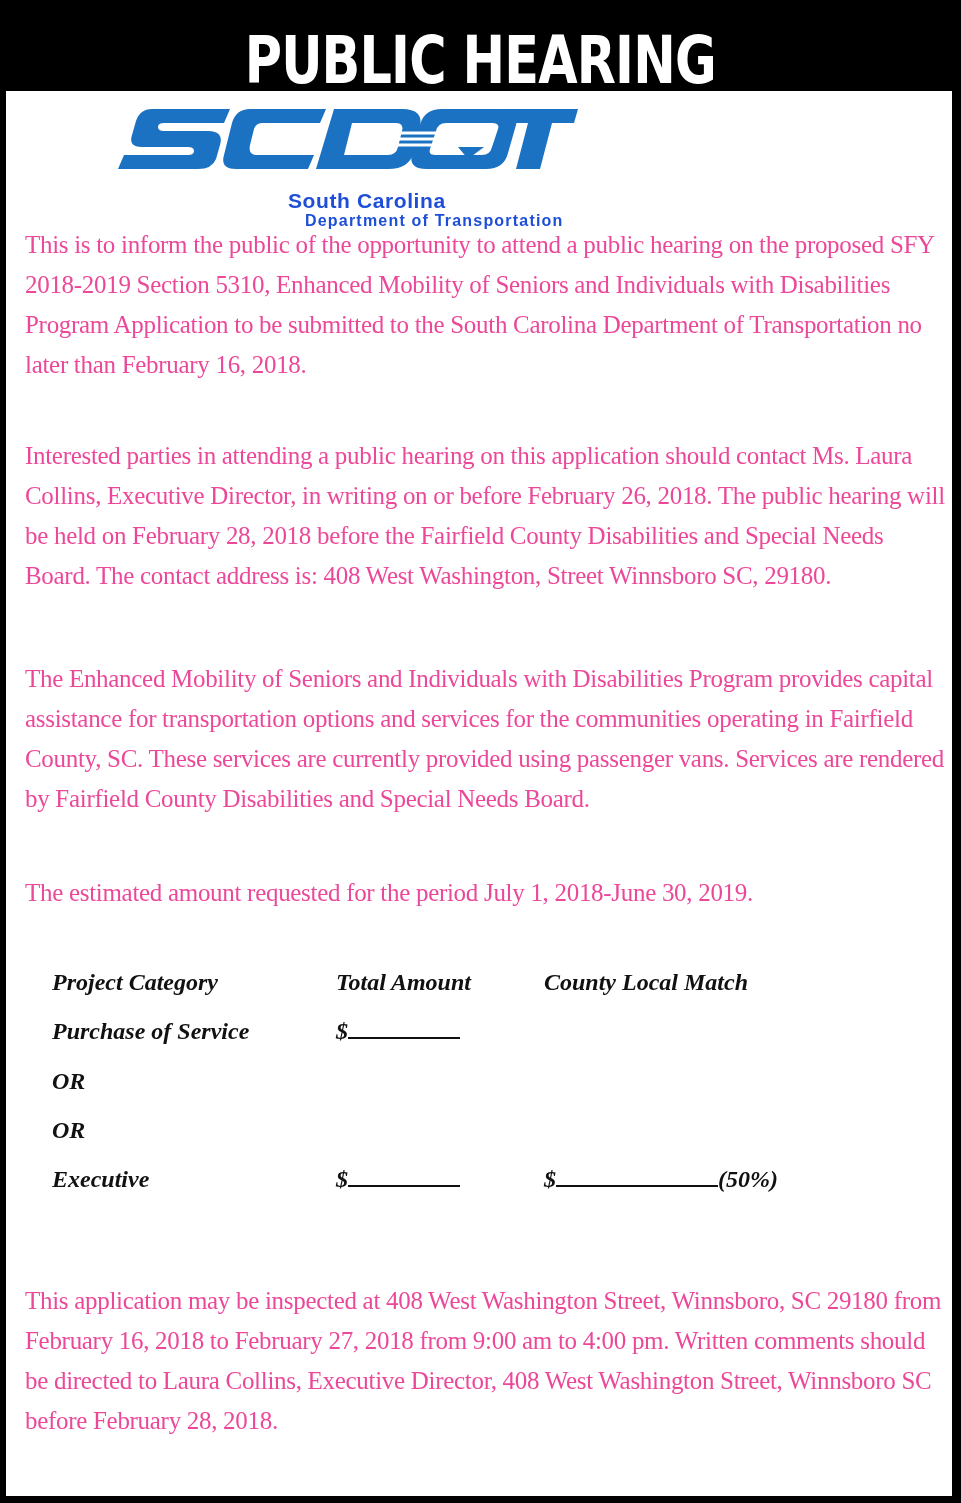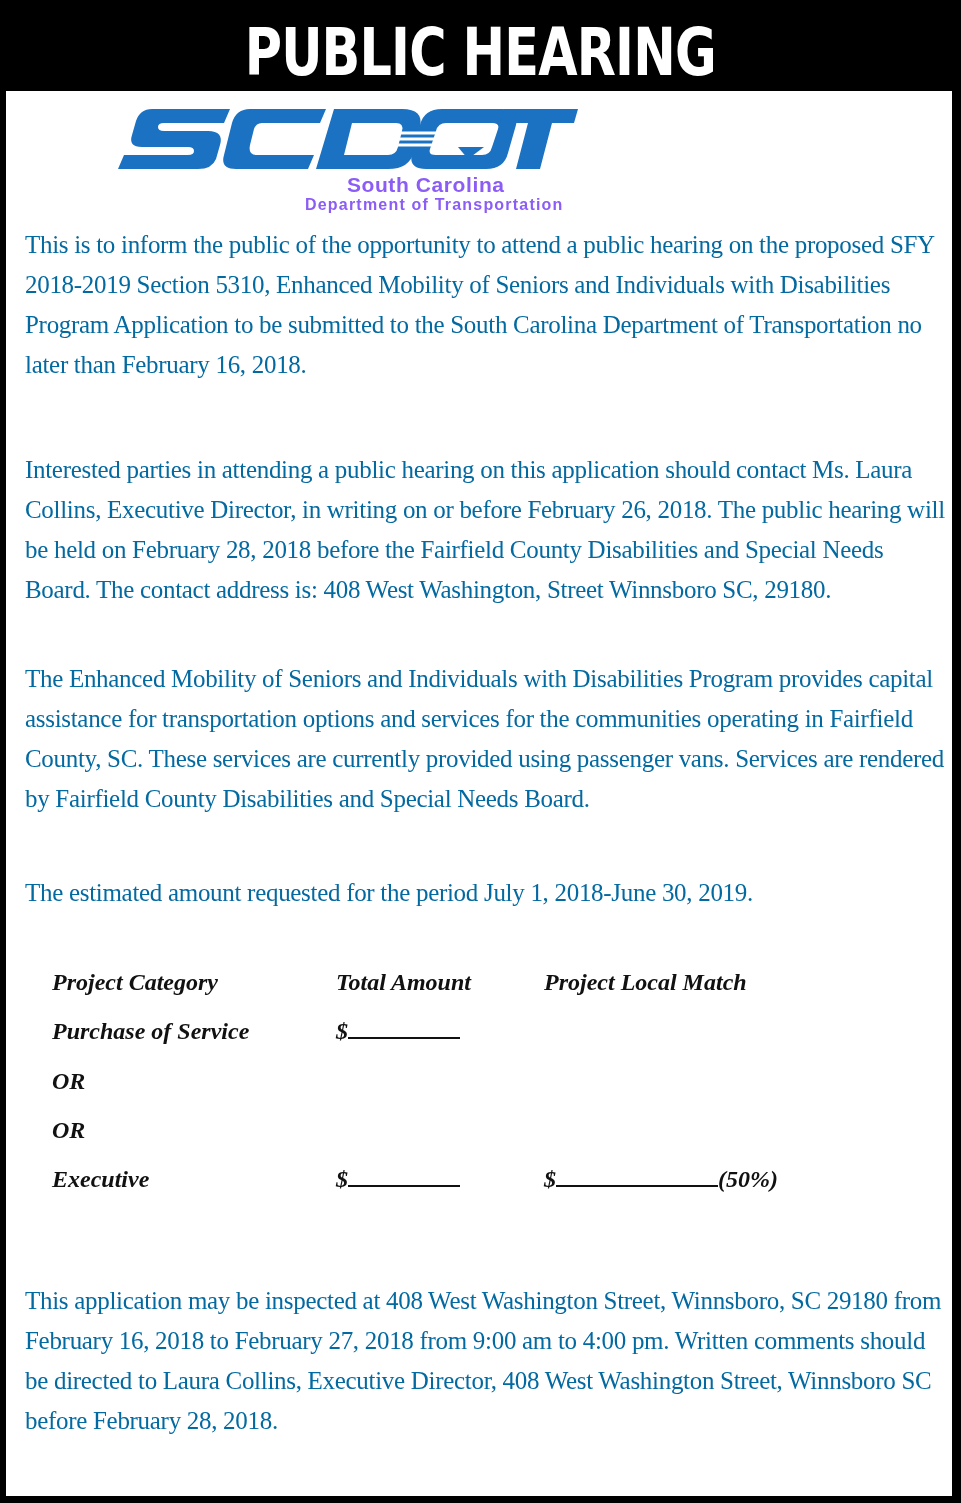--- a/index.html
+++ b/index.html
@@ -2,52 +2,52 @@
 <html><head>
   <meta charset="utf-8">
   <style>
     html, body { margin: 0; padding: 0; background: #ffffff; }
     body { width: 961px; height: 1503px; position: relative; overflow: hidden; }
     .frame {
       position: absolute; left: 0; top: 0; width: 961px; height: 1503px;
       background: #000; box-sizing: border-box;
     }
     .banner {
-      position: absolute; left: 0; top: 8px; width: 961px; height: 90px;
+      position: absolute; left: 0; top: 16px; width: 961px; height: 90px;
       display: flex; align-items: center; justify-content: center;
     }
     .banner-title {
       color: #fff; font-family: "DejaVu Sans", sans-serif; font-weight: bold;
       font-size: 62px; letter-spacing: -1px; transform: scaleX(0.82) scaleY(1.05);
       transform-origin: center; white-space: nowrap; line-height: 1;
     }
     .panel {
       position: absolute; left: 6px; top: 91px; width: 946px; height: 1405px;
       background: #fff;
     }
     .logo {
       position: absolute; left: 106px; top: 12px; width: 770px; height: 120px;
     }
     .logo-mark { position: absolute; left: 0; top: 0; }
     .logo-sub {
-      position: absolute; left: 176px; top: 72px;
+      position: absolute; left: 176px; top: 88px;
       font-family: "Liberation Sans", sans-serif; font-weight: bold;
-      color: #8b5cf6; font-size: 21px; line-height: 20px; letter-spacing: 0.6px; text-align: center;
+      color: #1d4ed8; font-size: 21px; line-height: 20px; letter-spacing: 0.6px;
     }
     .logo-sub div { white-space: nowrap; }
     .logo-sub .l2 { font-size: 16px; letter-spacing: 1.2px; margin-left: 17px; }
 
     .body-text {
       position: absolute; left: 19px; width: 925px;
       font-family: "Liberation Serif", serif; font-size: 25px; line-height: 40px;
-      color: #0369a1; letter-spacing: -0.3px;
+      color: #ec4899; letter-spacing: -0.3px;
     }
     .body-text p { margin: 0; }
     .p1 { top: 134px; }
-    .p2 { top: 359px; }
+    .p2 { top: 345px; }
     .p3 { top: 568px; }
     .p4 { top: 782px; }
     .p5 { top: 1190px; }
 
     .tbl {
       position: absolute; left: 46px; top: 840px; width: 880px;
       font-family: "Liberation Serif", serif; font-style: italic; font-weight: bold;
       font-size: 24px; color: #111; margin-top: 30px;
     }
     .trow { position: relative; height: 49.3px; }
@@ -106,21 +106,21 @@
       <p>The Enhanced Mobility of Seniors and Individuals with Disabilities Program provides capital assistance for transportation options and services for the communities operating in Fairfield County, SC. These services are currently provided using passenger vans.  Services are rendered by Fairfield County Disabilities and Special Needs Board.</p>
     </div>
     <div class="body-text p4">
       <p>The estimated amount requested for the period July 1, 2018-June 30, 2019.</p>
     </div>
 
     <div class="tbl">
       <div class="trow">
         <span class="c1">Project Category</span>
         <span class="c2">Total Amount</span>
-        <span class="c3">Project Local Match</span>
+        <span class="c3">County Local Match</span>
       </div>
       <div class="trow">
         <span class="c1">Purchase of Service</span>
         <span class="c2"><span style="position:static">$</span><span style="position:static" class="blank short"></span></span>
       </div>
       <div class="trow">
         <span class="c1">OR</span>
       </div>
       <div class="trow">
         <span class="c1">OR</span>

